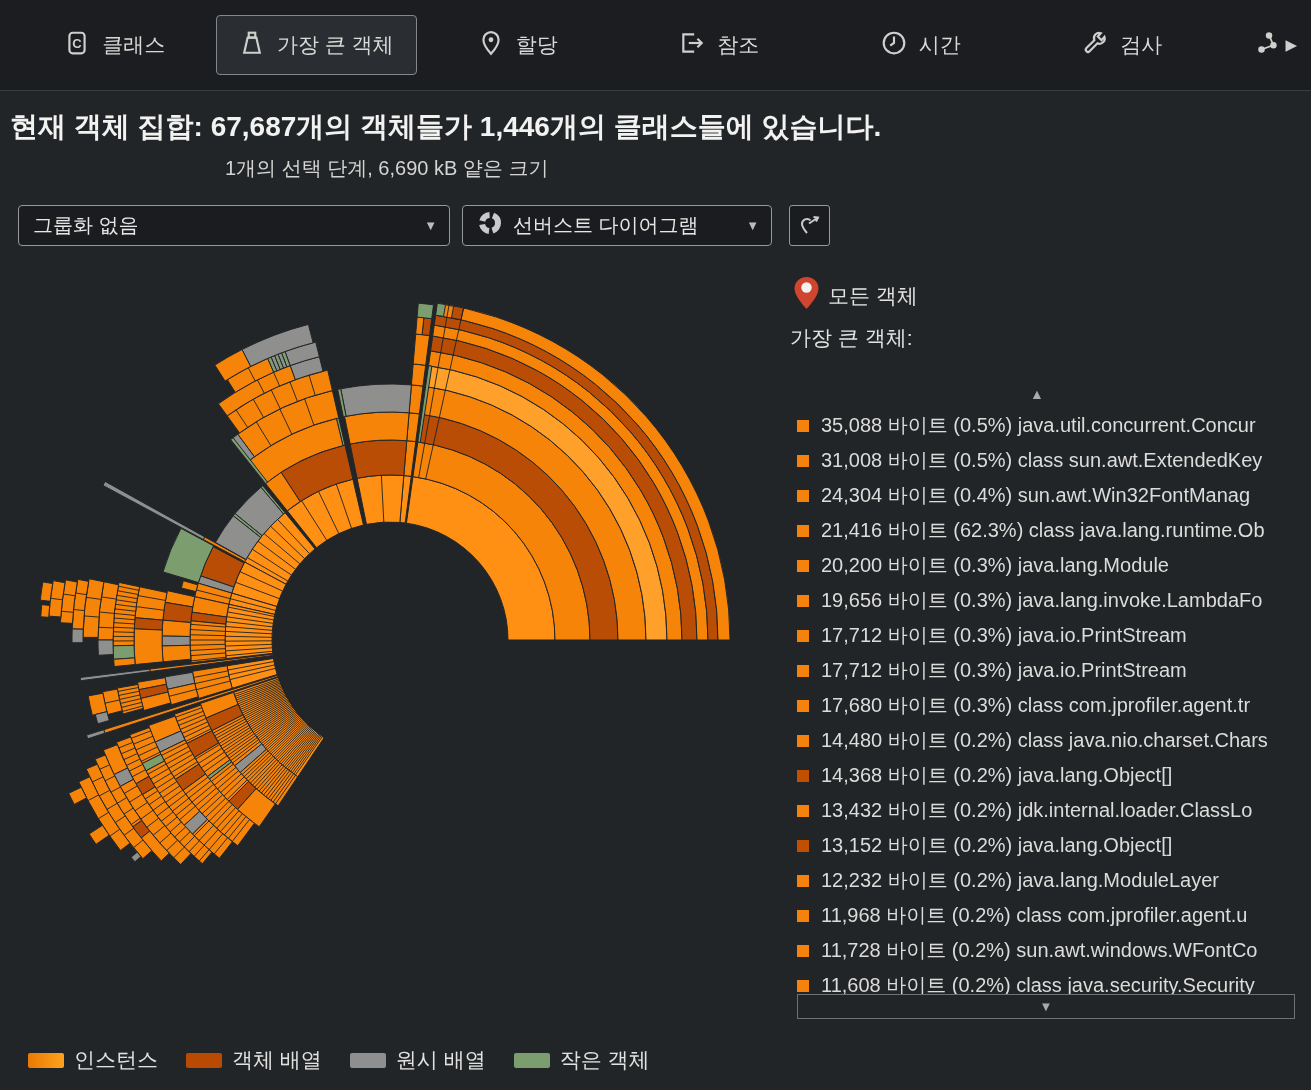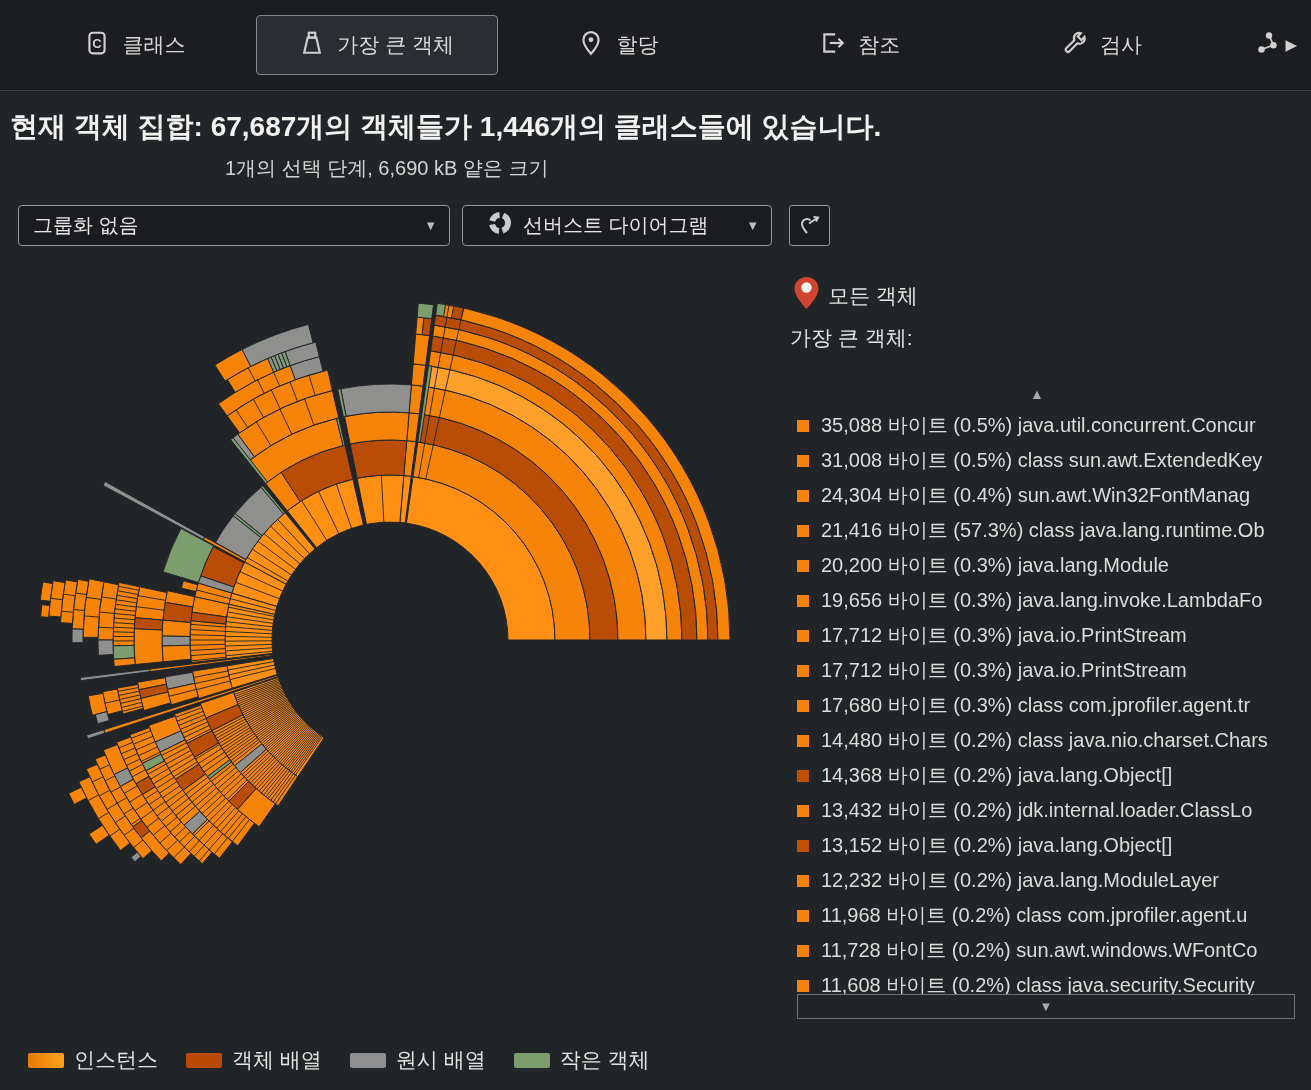--- a/index.html
+++ b/index.html
@@ -14,21 +14,21 @@
   .tab svg{flex:0 0 auto;}
   .tab-overflow{flex:0 0 74px;display:flex;align-items:center;justify-content:flex-end;gap:4px;color:#cfcfcd;}
   
   #title{position:absolute;left:10px;top:108px;font-size:28px;font-weight:bold;color:#f2f2f0;white-space:nowrap;}
   #subtitle{position:absolute;left:225px;top:155px;font-size:20px;color:#d4d4d2;white-space:nowrap;}
   
   .dd{position:absolute;top:205px;height:41px;background:#1a1c1f;border:1px solid #96989a;border-radius:4px;
     display:flex;align-items:center;box-sizing:border-box;font-size:20px;color:#e6e6e4;}
   .dd .caret{margin-left:auto;margin-right:12px;font-size:13px;color:#babbbc;}
   #dd-group{left:18px;width:432px;padding-left:14px;}
-  #dd-view{left:462px;width:310px;padding-left:24px;gap:10px;}
+  #dd-view{left:462px;width:310px;padding-left:14px;gap:10px;}
   #btn-mark{position:absolute;left:789px;top:205px;width:41px;height:41px;background:#1a1c1f;
     border:1px solid #96989a;border-radius:3px;display:flex;align-items:center;justify-content:center;box-sizing:border-box;}
   
   #chart{position:absolute;left:0;top:258px;}
   
   #marker-row{position:absolute;left:793px;top:276px;display:flex;align-items:center;gap:8px;font-size:21px;color:#e3e3e1;}
   #list-title{position:absolute;left:790px;top:324px;font-size:21px;color:#e3e3e1;text-align:center;}
   #scroll-up{position:absolute;left:1030px;top:386px;font-size:14px;color:#a9aaab;}
   #biglist{position:absolute;left:797px;top:408px;width:498px;height:588px;overflow:hidden;}
   .row{display:flex;align-items:center;height:35px;font-size:20px;color:#dcdcda;white-space:nowrap;}
@@ -68,20 +68,27 @@
           </svg></span>
         <span>할당</span>
       </div>
       <div class="tab">
         <span><svg width="26" height="26" viewBox="0 0 24 24" fill="none" stroke="#cfcfcd" stroke-width="2">
             <path d="M14 4 H4 V20 H14"></path>
             <path d="M9 12 H21"></path>
             <path d="M17 8 L21 12 L17 16"></path>
           </svg></span>
         <span>참조</span>
+      </div>
+      <div class="tab">
+        <span><svg width="26" height="26" viewBox="0 0 24 24" fill="none" stroke="#cfcfcd" stroke-width="2">
+            <circle cx="12" cy="12" r="9.5"></circle>
+            <path d="M12 6 V12 L8.5 14.5"></path>
+          </svg></span>
+        <span>시간</span>
       </div>
       <div class="tab">
         <span><svg width="26" height="26" viewBox="0 0 24 24" fill="none" stroke="#cfcfcd" stroke-width="2">
             <path d="M20.7 6.3a4.8 4.8 0 0 1-6.4 6L7 19.6a2 2 0 0 1-2.9-2.9L11.4 9.4a4.8 4.8 0 0 1 6-6.4L14.6 6 18 9.4Z"></path>
           </svg></span>
         <span>검사</span>
       </div>
       <div class="tab-overflow">
         <span><svg width="26" height="26" viewBox="0 0 24 24" fill="#cfcfcd">
             <circle cx="6" cy="18" r="3"></circle>
@@ -549,21 +556,21 @@
       <div class="row">
         <span class="bullet" style="background:#f5820c"></span>
         <span class="txt">31,008 바이트 (0.5%) class sun.awt.ExtendedKey</span>
       </div>
       <div class="row">
         <span class="bullet" style="background:#f5820c"></span>
         <span class="txt">24,304 바이트 (0.4%) sun.awt.Win32FontManag</span>
       </div>
       <div class="row">
         <span class="bullet" style="background:#f5820c"></span>
-        <span class="txt">21,416 바이트 (57.3%) class java.lang.runtime.Ob</span>
+        <span class="txt">21,416 바이트 (62.3%) class java.lang.runtime.Ob</span>
       </div>
       <div class="row">
         <span class="bullet" style="background:#f5820c"></span>
         <span class="txt">20,200 바이트 (0.3%) java.lang.Module</span>
       </div>
       <div class="row">
         <span class="bullet" style="background:#f5820c"></span>
         <span class="txt">19,656 바이트 (0.3%) java.lang.invoke.LambdaFo</span>
       </div>
       <div class="row">

